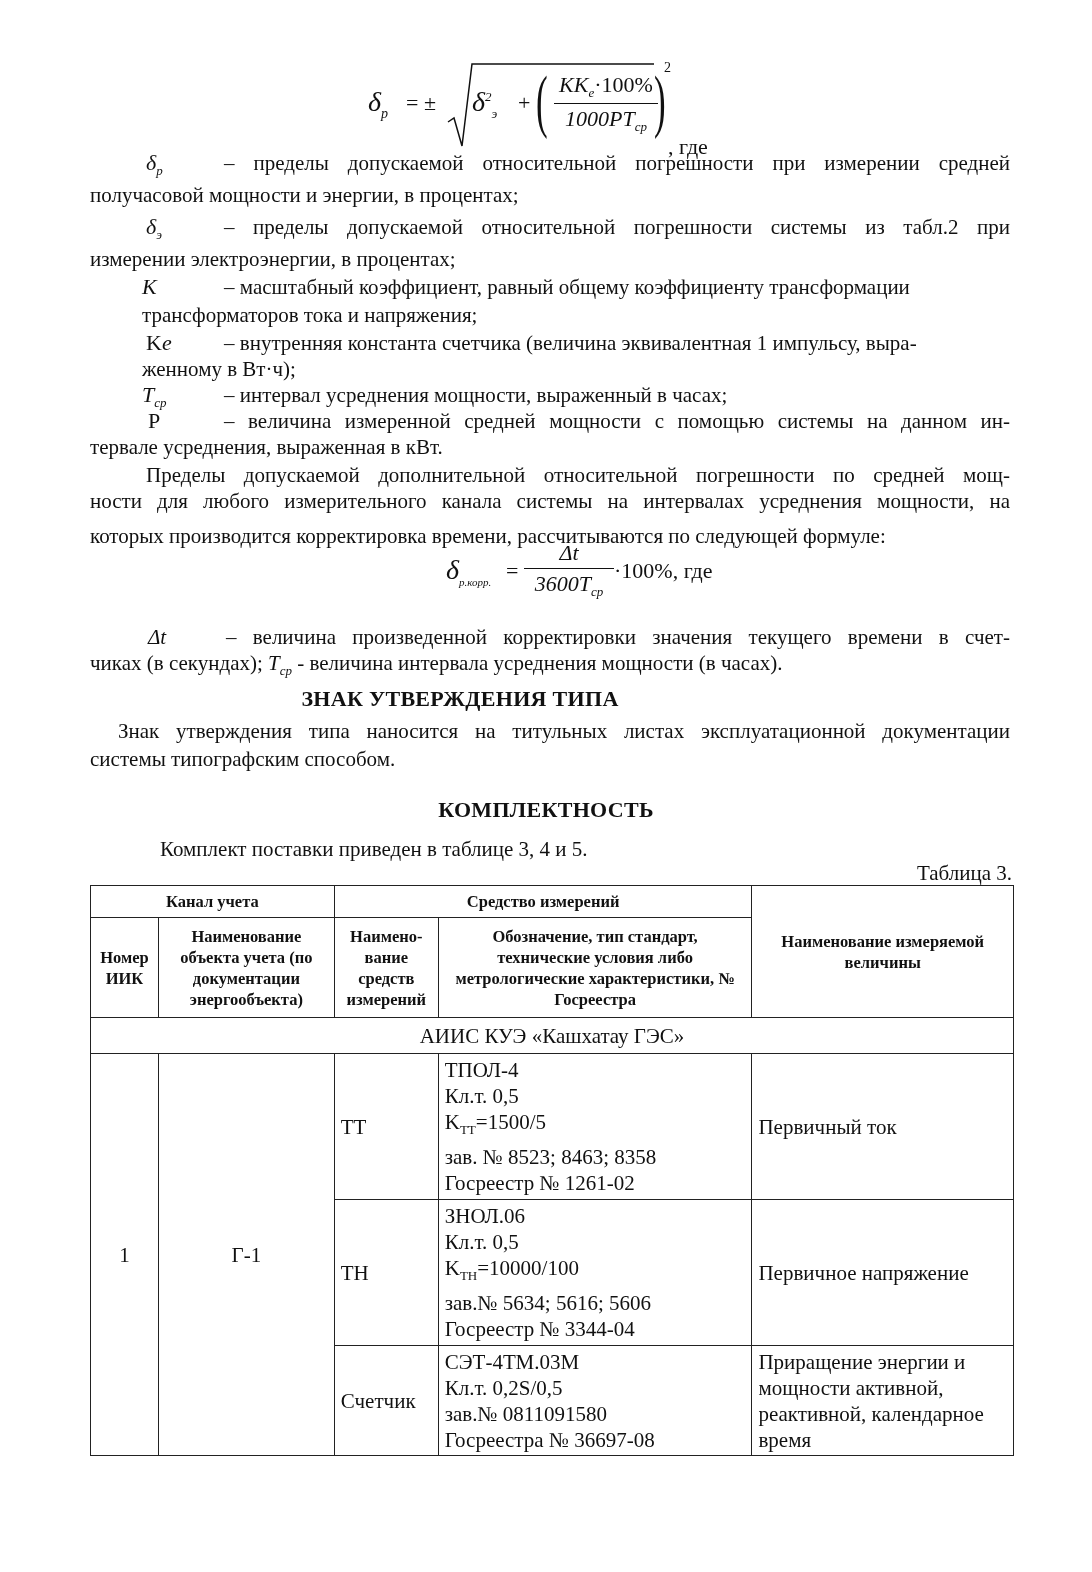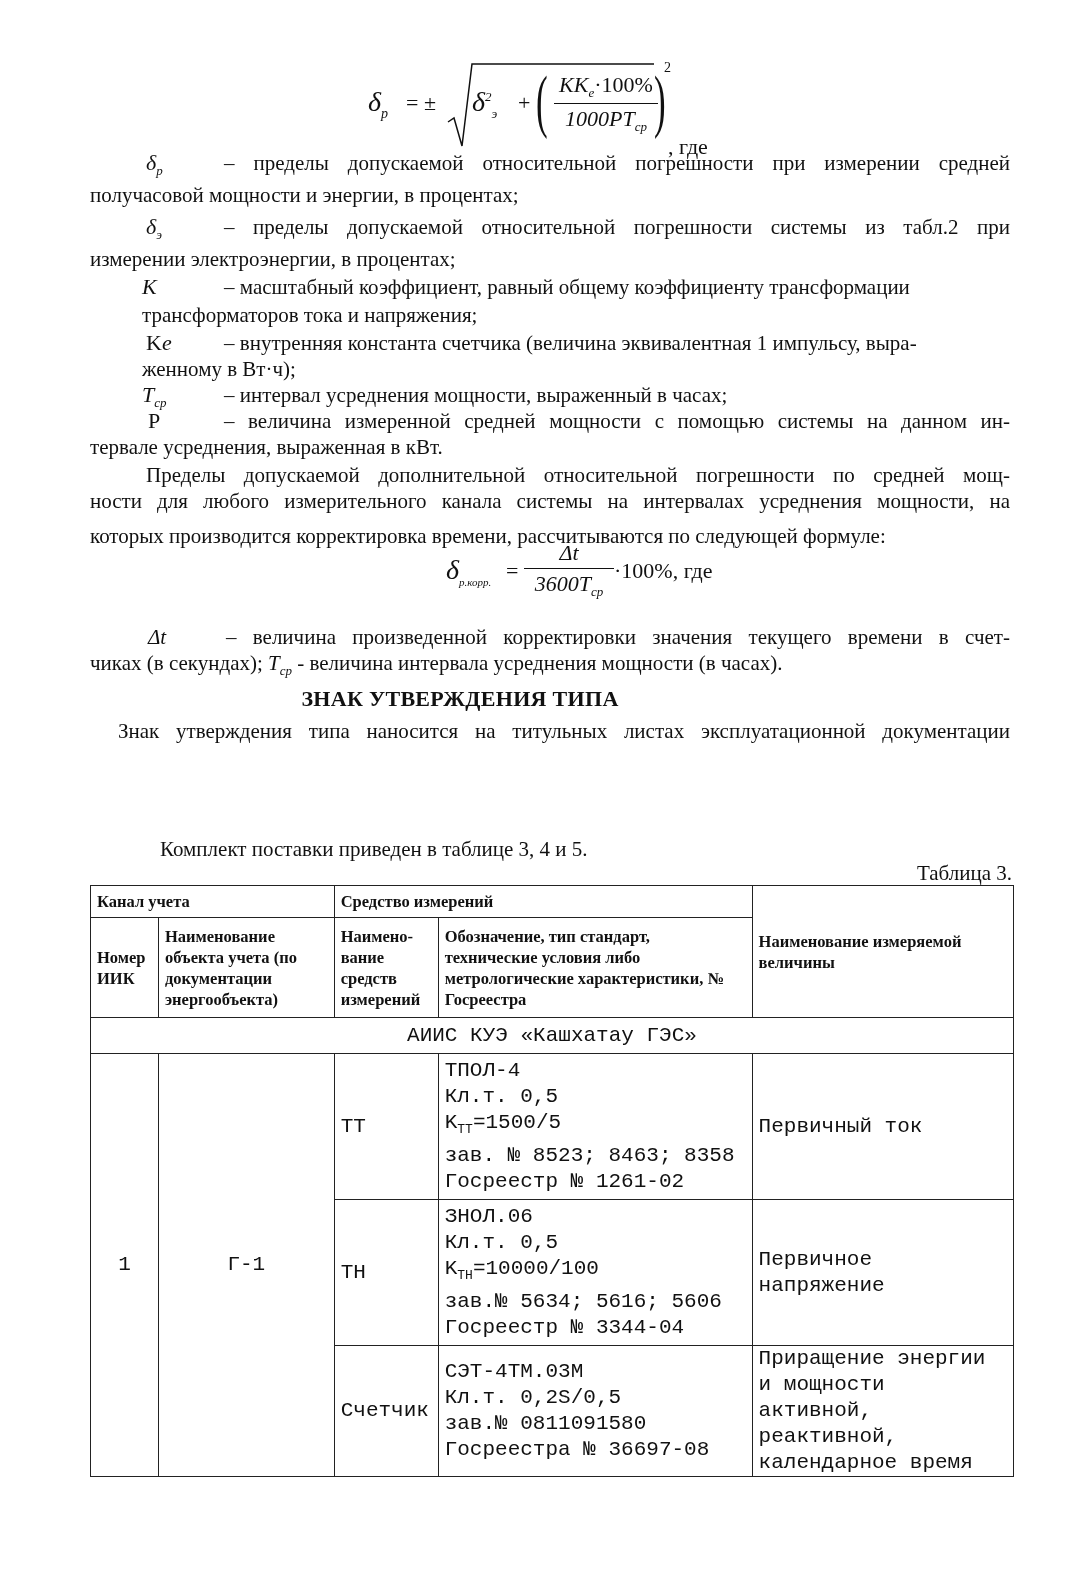--- a/index.html
+++ b/index.html
@@ -32,22 +32,22 @@
       left: 90px; top: 885px;
       width: 924px;
       border-collapse: collapse;
       font-family: "Liberation Serif", serif;
     }
     table.t3 td, table.t3 th {
       border: 1px solid #222;
       padding: 0 6px;
       vertical-align: middle;
     }
-    table.t3 th { font-weight: bold; font-size: 16.5px; line-height: 21px; text-align: left; }
-    table.t3 td { font-size: 21px; line-height: 26px; font-family: Liberation Mono, monospace; }
+    table.t3 th { font-weight: bold; font-size: 16.5px; line-height: 21px; text-align: center; }
+    table.t3 td { font-size: 21px; line-height: 26px; }
     .center { text-align: center; }
     .lines div { white-space: nowrap; }
   </style>
 </head>
 <body>
 
 <div class="page">
 
   <div class="abs formula1">
     <span class="abs f-delta" style="left:0; top:26px;"><span>δ</span><sub style="font-size:14px;">p</sub></span>
@@ -104,21 +104,23 @@
     </div>
     <span class="abs" style="left:168px; top:18px; font-size:22px; white-space:nowrap;">·100%, где</span>
   </div>
 
   <div class="abs txt" style="left:148px; top:624px;"><span class="i">Δt</span></div>
   <div class="abs txt just" style="left:226px; top:624px; width:784px;">– величина произведенной корректировки значения текущего времени в счет-</div>
   <div class="abs txt" style="left:90px; top:650px;"><span>чиках (в секундах); </span><span class="i">T</span><sub class="i">ср</sub><span> - величина интервала усреднения мощности (в часах).</span></div>
 
   <div class="abs heading" style="left:0; width:920px; top:686px; text-align:center;">ЗНАК УТВЕРЖДЕНИЯ ТИПА</div>
   <div class="abs txt just" style="left:118px; top:718px; width:892px;">Знак утверждения типа наносится на титульных листах эксплуатационной документации</div>
+  <div class="abs txt" style="left:90px; top:746px;">системы типографским способом.</div>
 
+  <div class="abs heading" style="left:0; width:1092px; top:797px; text-align:center;">КОМПЛЕКТНОСТЬ</div>
   <div class="abs txt" style="left:160px; top:836px;">Комплект поставки приведен в таблице 3, 4 и 5.</div>
   <div class="abs txt" style="right:80px; top:860px;">Таблица 3.</div>
 
   <table class="t3">
     <colgroup>
       <col style="width:68px">
       <col style="width:176px">
       <col style="width:104px">
       <col style="width:314px">
       <col style="width:262px">

